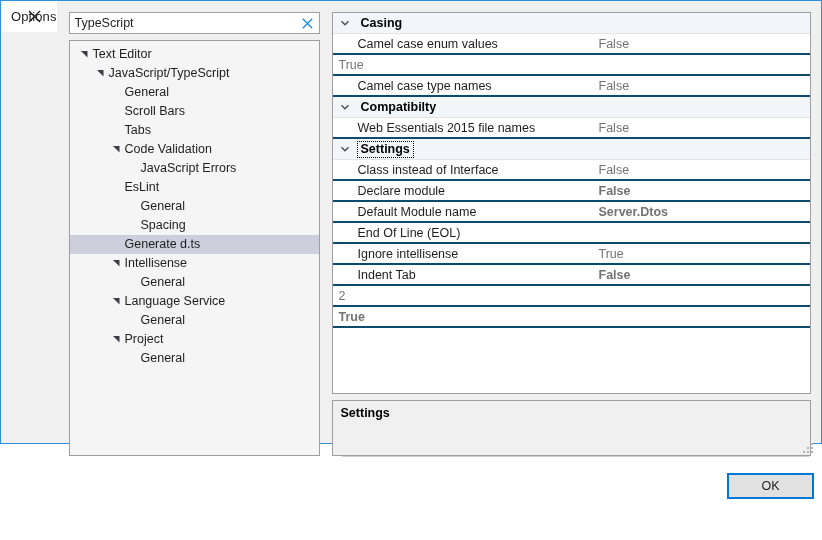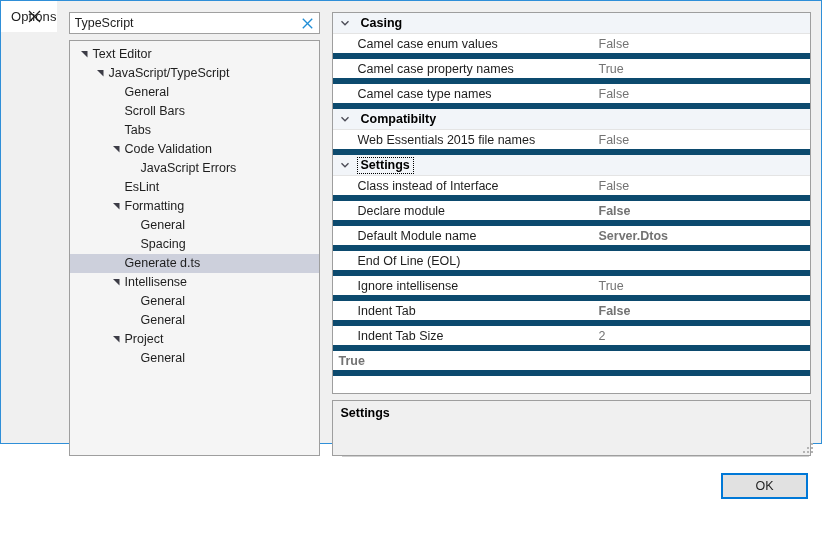--- a/index.html
+++ b/index.html
@@ -191,21 +191,21 @@
     line-height: 15px;
   }
   .cat-name.focused {
     outline: 1px dotted #000;
     outline-offset: 0px;
   }
   .prop-row {
     height: 19px;
     display: flex;
     align-items: center;
-    border-bottom: 6px solid #0c4a6e;
+    border-bottom: 2px solid #0c4a6e;
     cursor: default;
   }
   .prop-name {
     width: 260px;
     min-width: 260px;
     padding-left: 25px;
     box-sizing: border-box;
     font-size: 12.5px;
     color: #1e1e1e;
     white-space: nowrap;
@@ -247,21 +247,21 @@
   #footer-sep {
     position: absolute;
     left: 281px;
     right: 8px;
     top: 0;
     height: 1px;
     background: #cfcfcf;
   }
   #btn-row {
     position: absolute;
-    right: 9px;
+    right: 3px;
     top: 17px;
     display: flex;
     gap: 9px;
     border-radius: 12px;
   }
   .dlg-btn {
     width: 87px;
     height: 26px;
     box-sizing: border-box;
     background: #e1e1e1;
@@ -371,56 +371,56 @@
               <span style="width: 56px; min-width: 56px;"></span>
               <span class="tree-expander"></span>
               <span class="tree-label">JavaScript Errors</span>
             </div>
             <div class="tree-item">
               <span style="width: 40px; min-width: 40px;"></span>
               <span class="tree-expander"></span>
               <span class="tree-label">EsLint</span>
             </div>
             <div class="tree-item">
+              <span style="width: 56px; min-width: 56px;"></span>
+              <span class="tree-expander"></span>
+              <span class="tree-label">General</span>
+            </div>
+            <div class="tree-item">
+              <span style="width: 56px; min-width: 56px;"></span>
+              <span class="tree-expander"></span>
+              <span class="tree-label">Spacing</span>
+            </div>
+            <div class="tree-item selected">
+              <span style="width: 40px; min-width: 40px;"></span>
+              <span class="tree-expander"></span>
+              <span class="tree-label">Generate d.ts</span>
+            </div>
+            <div class="tree-item">
               <span style="width: 40px; min-width: 40px;"></span>
               <span class="tree-expander">
                 <svg width="9" height="9" viewBox="0 0 9 9">
                   <path d="M1 1 L7.5 7.5 L7.5 1 Z" fill="#3c3c46"></path>
                 </svg>
               </span>
-              <span class="tree-label">Formatting</span>
+              <span class="tree-label">Intellisense</span>
             </div>
             <div class="tree-item">
               <span style="width: 56px; min-width: 56px;"></span>
               <span class="tree-expander"></span>
               <span class="tree-label">General</span>
-            </div>
-            <div class="tree-item">
-              <span style="width: 56px; min-width: 56px;"></span>
-              <span class="tree-expander"></span>
-              <span class="tree-label">Spacing</span>
-            </div>
-            <div class="tree-item selected">
-              <span style="width: 40px; min-width: 40px;"></span>
-              <span class="tree-expander"></span>
-              <span class="tree-label">Generate d.ts</span>
             </div>
             <div class="tree-item">
               <span style="width: 40px; min-width: 40px;"></span>
               <span class="tree-expander">
                 <svg width="9" height="9" viewBox="0 0 9 9">
                   <path d="M1 1 L7.5 7.5 L7.5 1 Z" fill="#3c3c46"></path>
                 </svg>
               </span>
-              <span class="tree-label">Intellisense</span>
-            </div>
-            <div class="tree-item">
-              <span style="width: 56px; min-width: 56px;"></span>
-              <span class="tree-expander"></span>
-              <span class="tree-label">General</span>
+              <span class="tree-label">Language Service</span>
             </div>
             <div class="tree-item">
               <span style="width: 56px; min-width: 56px;"></span>
               <span class="tree-expander"></span>
               <span class="tree-label">General</span>
             </div>
             <div class="tree-item">
               <span style="width: 40px; min-width: 40px;"></span>
               <span class="tree-expander">
                 <svg width="9" height="9" viewBox="0 0 9 9">
@@ -445,21 +445,20 @@
                   <path d="M1.5 3.2 L5 6.8 L8.5 3.2" fill="none" stroke="#4a4a55" stroke-width="1.3"></path>
                 </svg>
               </span>
               <span class="cat-name">Casing</span>
             </div>
             <div class="prop-row">
               <span class="prop-name">Camel case enum values</span>
               <span class="prop-val">False</span>
             </div>
             <div class="prop-row">
-              <span class="prop-name">Camel case property names</span>
               <span class="prop-val">True</span>
             </div>
             <div class="prop-row">
               <span class="prop-name">Camel case type names</span>
               <span class="prop-val">False</span>
             </div>
             <div class="cat-row">
               <span class="cat-chevron">
                 <svg width="10" height="10" viewBox="0 0 10 10">
                   <path d="M1.5 3.2 L5 6.8 L8.5 3.2" fill="none" stroke="#4a4a55" stroke-width="1.3"></path>
@@ -496,21 +495,20 @@
             </div>
             <div class="prop-row">
               <span class="prop-name">Ignore intellisense</span>
               <span class="prop-val">True</span>
             </div>
             <div class="prop-row">
               <span class="prop-name">Indent Tab</span>
               <span class="prop-val modified">False</span>
             </div>
             <div class="prop-row">
-              <span class="prop-name">Indent Tab Size</span>
               <span class="prop-val">2</span>
             </div>
             <div class="prop-row">
               <span class="prop-val modified">True</span>
             </div>
           </div>
         <div id="desc-pane">
           <div id="desc-title">Settings</div>
           <div id="desc-text"></div>
         </div>

